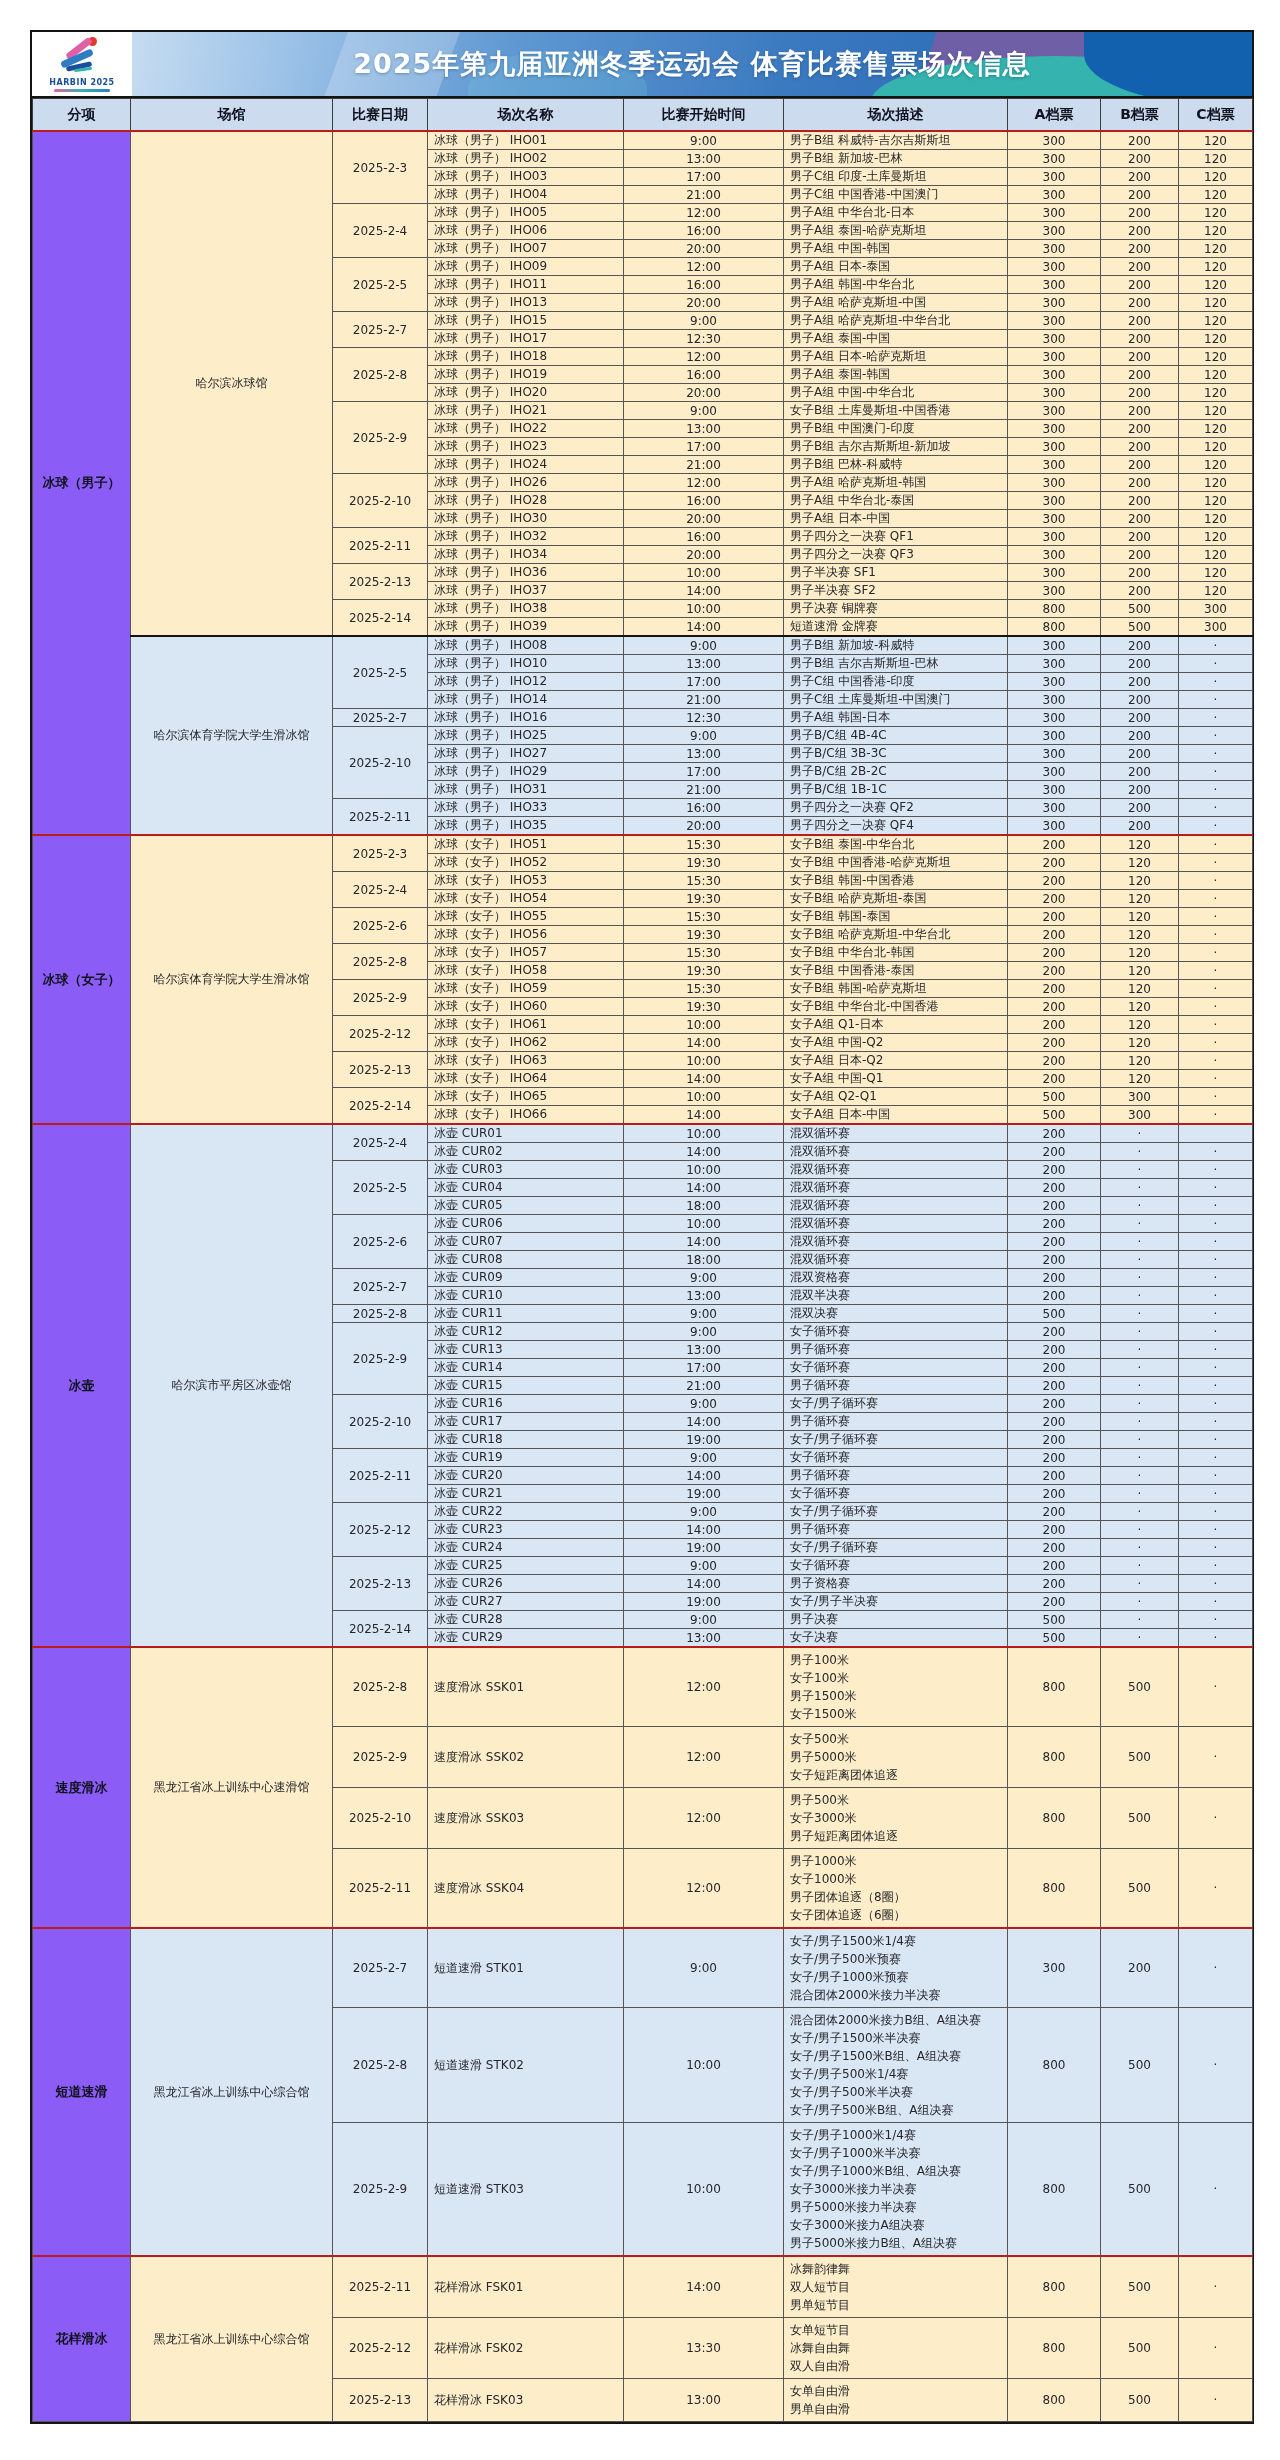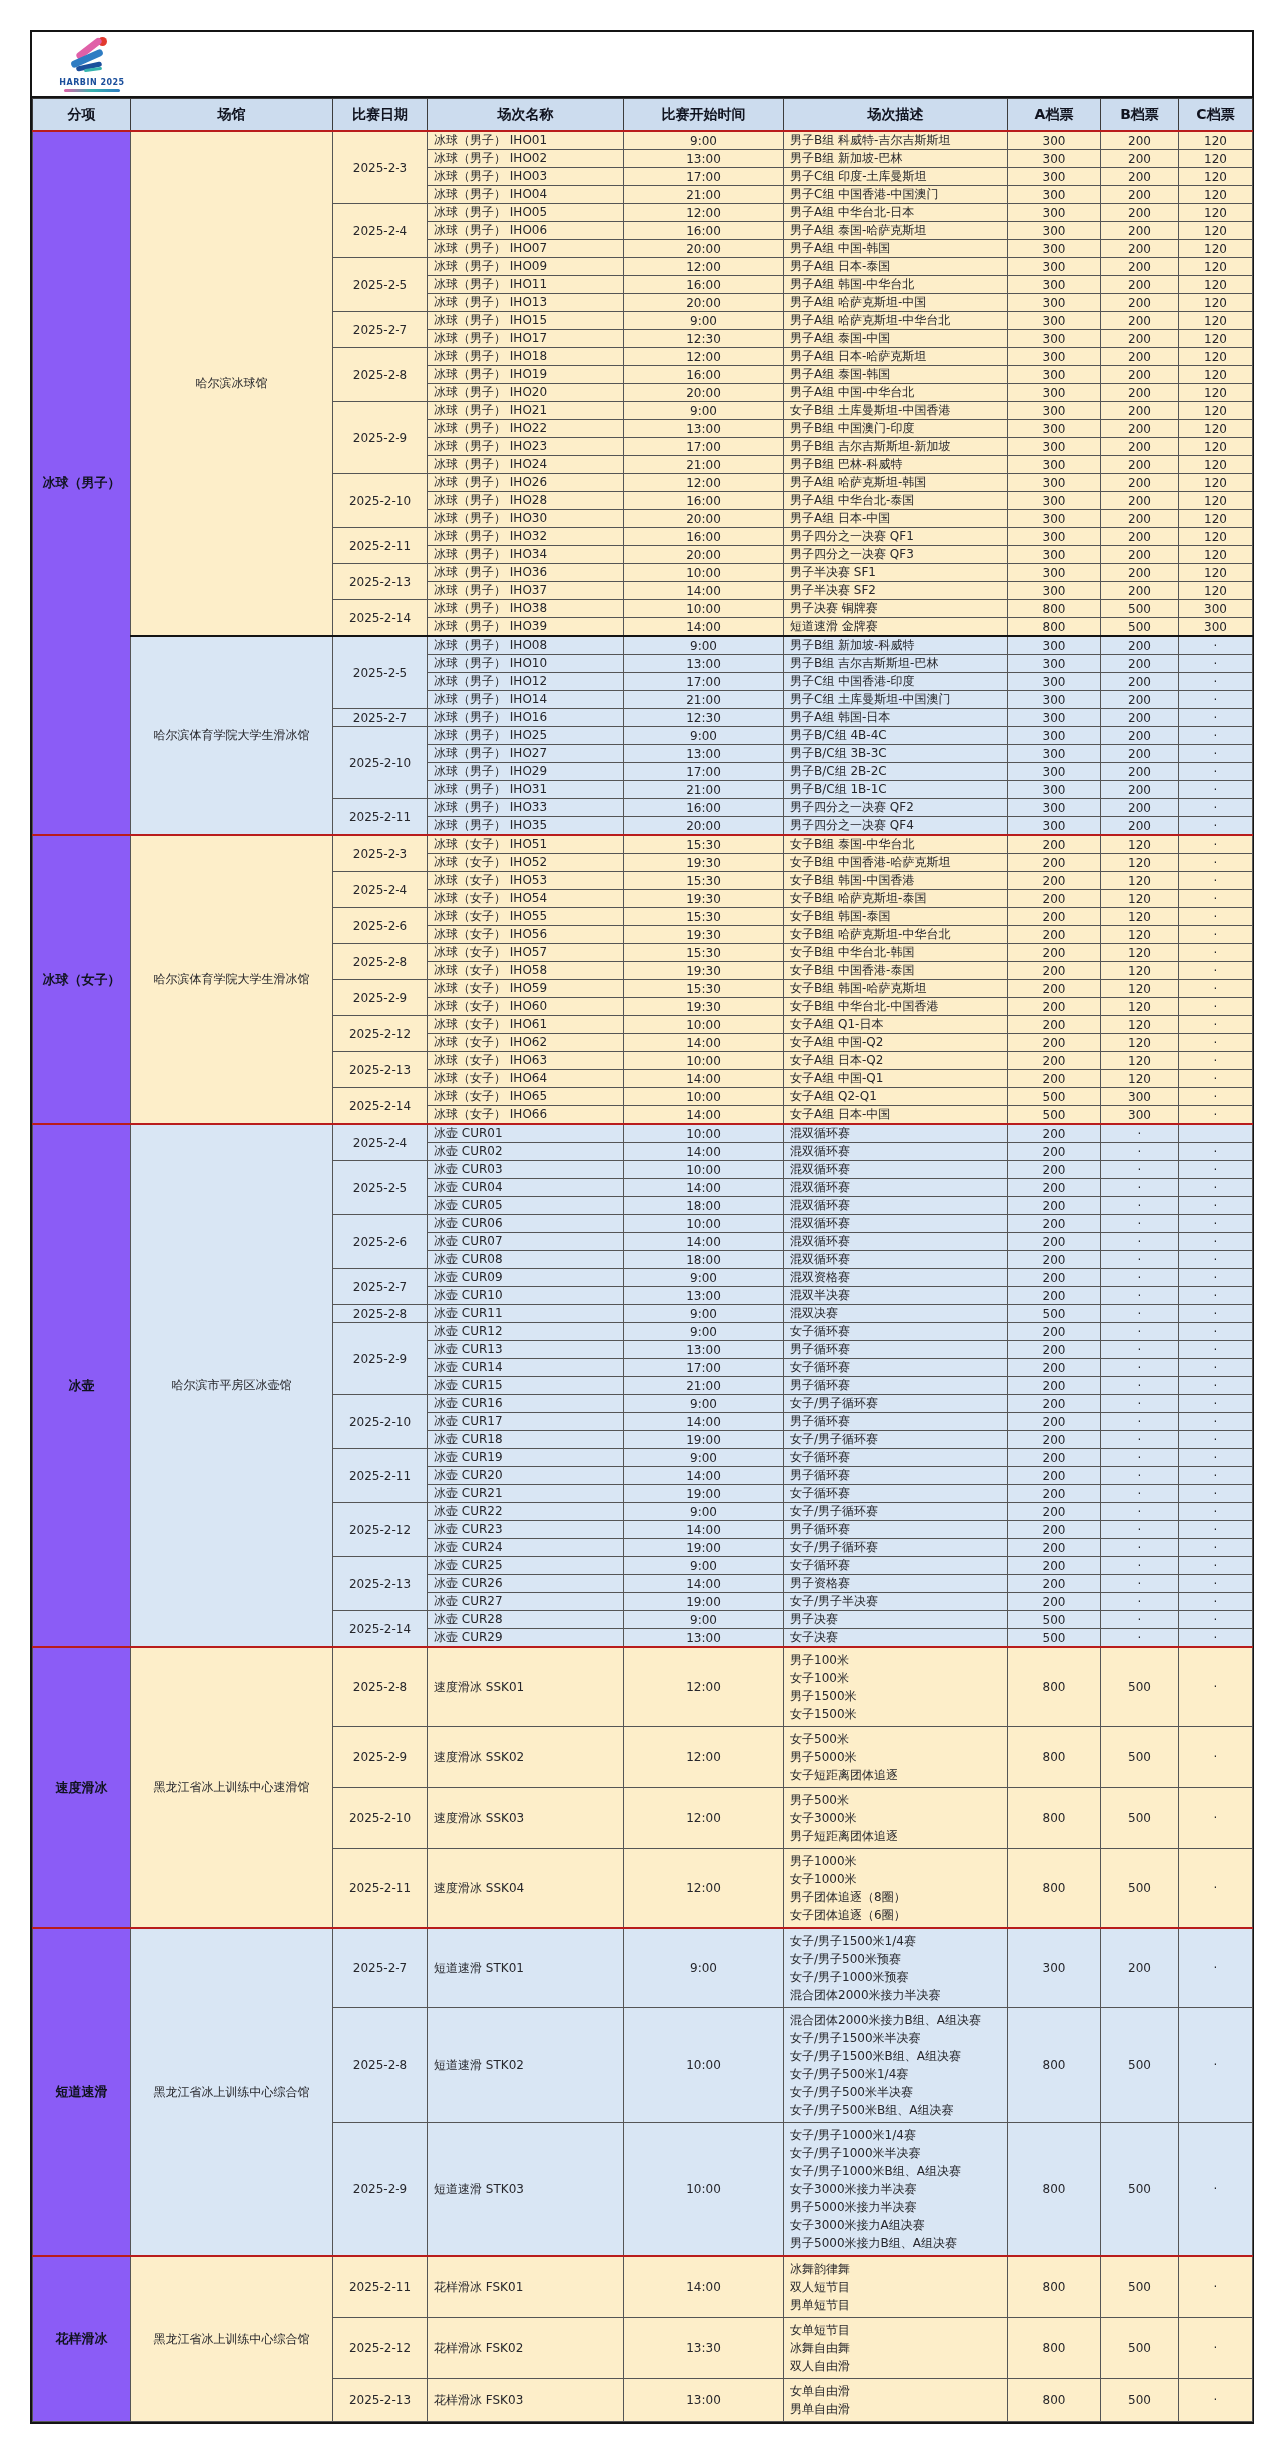--- a/index.html
+++ b/index.html
@@ -1,19 +1,19 @@
 <!DOCTYPE html>
 <html><head>
 <meta charset="utf-8">
 <style>
   html,body{margin:0;padding:0;background:#ffffff;font-family:"DejaVu Sans","Liberation Sans",sans-serif;}
   .sheet{width:1220px;margin:30px auto 24px 30px;border:2px solid #141414;}
   
   .titlebar{position:relative;height:64px;display:flex;border-bottom:2px solid #141414;}
-  .logo-box{width:100px;background:#ffffff;position:relative;display:flex;flex-direction:column;align-items:center;justify-content:center;flex:0 0 100px;padding-left:10px;}
+  .logo-box{width:100px;background:#ffffff;position:relative;display:flex;flex-direction:column;align-items:center;justify-content:center;flex:0 0 100px;}
   .logo-art{position:relative;width:52px;height:38px;}
   .logo-dot{position:absolute;left:32px;top:0;width:9px;height:9px;border-radius:50%;background:#e23a2e;}
   .logo-s1{position:absolute;left:8px;top:8px;width:30px;height:7px;background:#e060a8;border-radius:6px;transform:rotate(-38deg);}
   .logo-s2{position:absolute;left:4px;top:18px;width:34px;height:7px;background:#2e7cc3;border-radius:6px;transform:rotate(-24deg);}
   .logo-s3{position:absolute;left:10px;top:27px;width:26px;height:5px;background:#1b4f9c;border-radius:5px;transform:rotate(-12deg);}
   .logo-s4{position:absolute;left:18px;top:31px;width:18px;height:3px;background:#35b3ae;border-radius:3px;transform:rotate(-8deg);}
   .logo-text{font-size:8px;font-weight:bold;color:#1b4f9c;letter-spacing:.5px;margin-top:3px;white-space:nowrap;}
   .logo-sub{width:56px;height:3px;margin-top:2px;background:linear-gradient(90deg,#e060a8,#35b3ae,#2e7cc3);border-radius:2px;}
   .title-art{flex:1;position:relative;overflow:hidden;background:linear-gradient(100deg,#c6dcf1 0%,#9cc2e7 14%,#5f98d2 34%,#3c7ac0 58%,#2a6cb6 80%,#2a6cb6 100%);}
   .art{position:absolute;}
@@ -46,20 +46,28 @@
       <div class="logo-art">
         <div class="logo-dot"></div>
         <div class="logo-s1"></div>
         <div class="logo-s2"></div>
         <div class="logo-s3"></div>
         <div class="logo-s4"></div>
       </div>
       <div class="logo-text">HARBIN 2025</div>
       <div class="logo-sub"></div>
     </div>
+    <div class="title-art">
+      <div class="art art-light1"></div>
+      <div class="art art-light2"></div>
+      <div class="art art-purple"></div>
+      <div class="art art-teal"></div>
+      <div class="art art-deepblue"></div>
+      <div class="title-text">2025年第九届亚洲冬季运动会 体育比赛售票场次信息</div>
+    </div>
   </div>
 
   <table>
     <colgroup>
       <col style="width:98px">
         <col style="width:202px">
         <col style="width:95px">
       <col style="width:196px">
         <col style="width:160px">
         <col style="width:224px">

